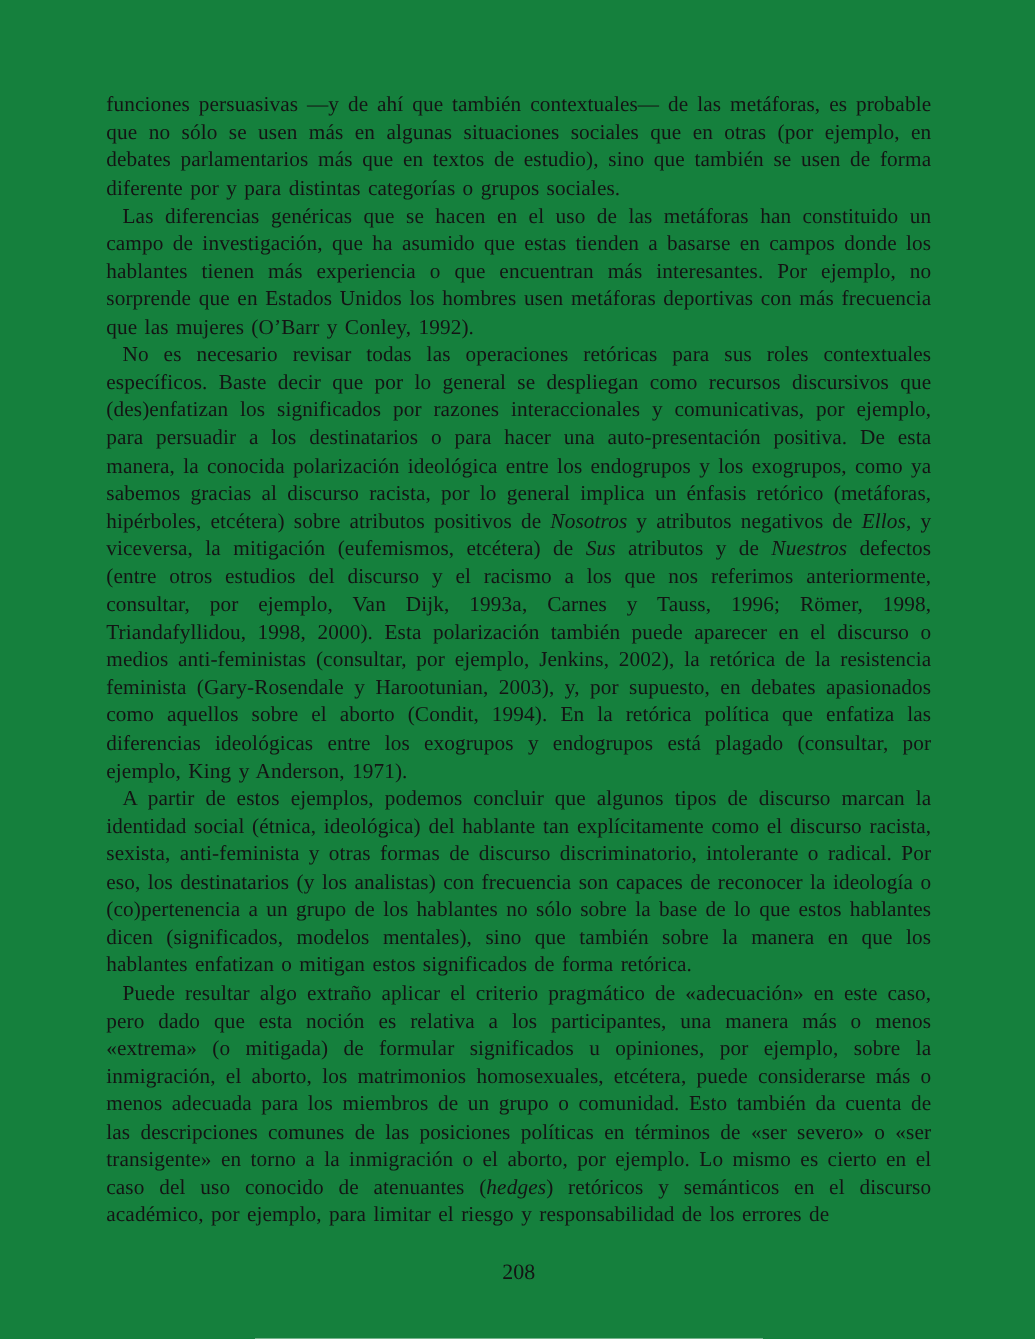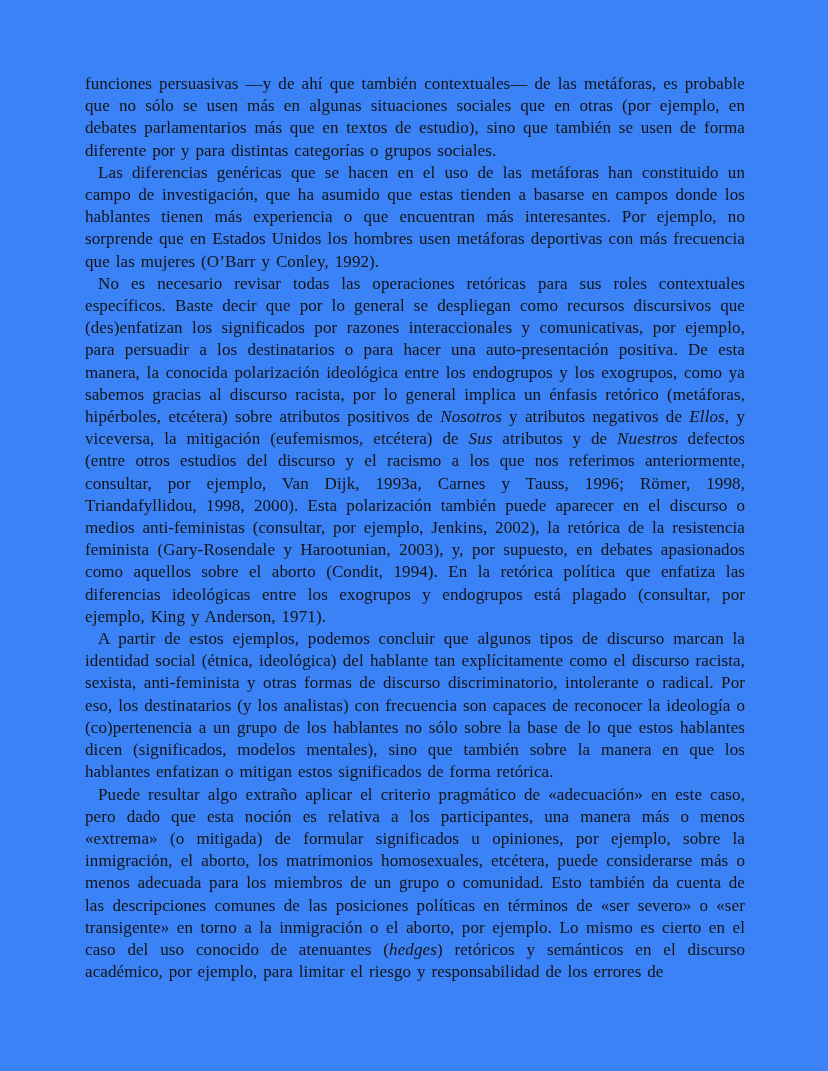--- a/index.html
+++ b/index.html
@@ -4,21 +4,21 @@
 <style>
   html, body {
     margin: 0;
     padding: 0;
     background: #ffffff;
   }
   .page {
     position: relative;
     width: 828px;
     height: 1071px;
-    background: #3b82f6;
+    background: #15803d;
     box-sizing: border-box;
     padding: 73px 83px 0 85px;
     overflow: hidden;
   }
   .text-block p {
     margin: 0;
     font-family: "Liberation Serif", "DejaVu Serif", serif;
     font-size: 17px;
     line-height: 22.2px;
     color: #141414;
@@ -41,13 +41,14 @@
 <body>
 
 <div class="page">
   <div class="text-block">
     <p>funciones persuasivas —y de ahí que también contextuales— de las metáforas, es probable que no sólo se usen más en algunas situaciones sociales que en otras (por ejemplo, en debates parlamentarios más que en textos de estudio), sino que también se usen de forma diferente por y para distintas categorías o grupos sociales.</p>
     <p class="indent">Las diferencias genéricas que se hacen en el uso de las metáforas han constituido un campo de investigación, que ha asumido que estas tienden a basarse en campos donde los hablantes tienen más experiencia o que encuentran más interesantes. Por ejemplo, no sorprende que en Estados Unidos los hombres usen metáforas deportivas con más frecuencia que las mujeres (O’Barr y Conley, 1992).</p>
     <p class="indent">No es necesario revisar todas las operaciones retóricas para sus roles contextuales específicos. Baste decir que por lo general se despliegan como recursos discursivos que (des)enfatizan los significados por razones interaccionales y comunicativas, por ejemplo, para persuadir a los destinatarios o para hacer una auto-presentación positiva. De esta manera, la conocida polarización ideológica entre los endogrupos y los exogrupos, como ya sabemos gracias al discurso racista, por lo general implica un énfasis retórico (metáforas, hipérboles, etcétera) sobre atributos positivos de <i>Nosotros</i> y atributos negativos de <i>Ellos</i>, y viceversa, la mitigación (eufemismos, etcétera) de <i>Sus</i> atributos y de <i>Nuestros</i> defectos (entre otros estudios del discurso y el racismo a los que nos referimos anteriormente, consultar, por ejemplo, Van Dijk, 1993a, Carnes y Tauss, 1996; Römer, 1998, Triandafyllidou, 1998, 2000). Esta polarización también puede aparecer en el discurso o medios anti-feministas (consultar, por ejemplo, Jenkins, 2002), la retórica de la resistencia feminista (Gary-Rosendale y Harootunian, 2003), y, por supuesto, en debates apasionados como aquellos sobre el aborto (Condit, 1994). En la retórica política que enfatiza las diferencias ideológicas entre los exogrupos y endogrupos está plagado (consultar, por ejemplo, King y Anderson, 1971).</p>
     <p class="indent">A partir de estos ejemplos, podemos concluir que algunos tipos de discurso marcan la identidad social (étnica, ideológica) del hablante tan explícitamente como el discurso racista, sexista, anti-feminista y otras formas de discurso discriminatorio, intolerante o radical. Por eso, los destinatarios (y los analistas) con frecuencia son capaces de reconocer la ideología o (co)pertenencia a un grupo de los hablantes no sólo sobre la base de lo que estos hablantes dicen (significados, modelos mentales), sino que también sobre la manera en que los hablantes enfatizan o mitigan estos significados de forma retórica.</p>
     <p class="indent">Puede resultar algo extraño aplicar el criterio pragmático de «adecuación» en este caso, pero dado que esta noción es relativa a los participantes, una manera más o menos «extrema» (o mitigada) de formular significados u opiniones, por ejemplo, sobre la inmigración, el aborto, los matrimonios homosexuales, etcétera, puede considerarse más o menos adecuada para los miembros de un grupo o comunidad. Esto también da cuenta de las descripciones comunes de las posiciones políticas en términos de «ser severo» o «ser transigente» en torno a la inmigración o el aborto, por ejemplo. Lo mismo es cierto en el caso del uso conocido de atenuantes (<i>hedges</i>) retóricos y semánticos en el discurso académico, por ejemplo, para limitar el riesgo y responsabilidad de los errores de</p>
   </div>
+  <div class="page-number">208</div>
 </div>
 
 </body></html>

